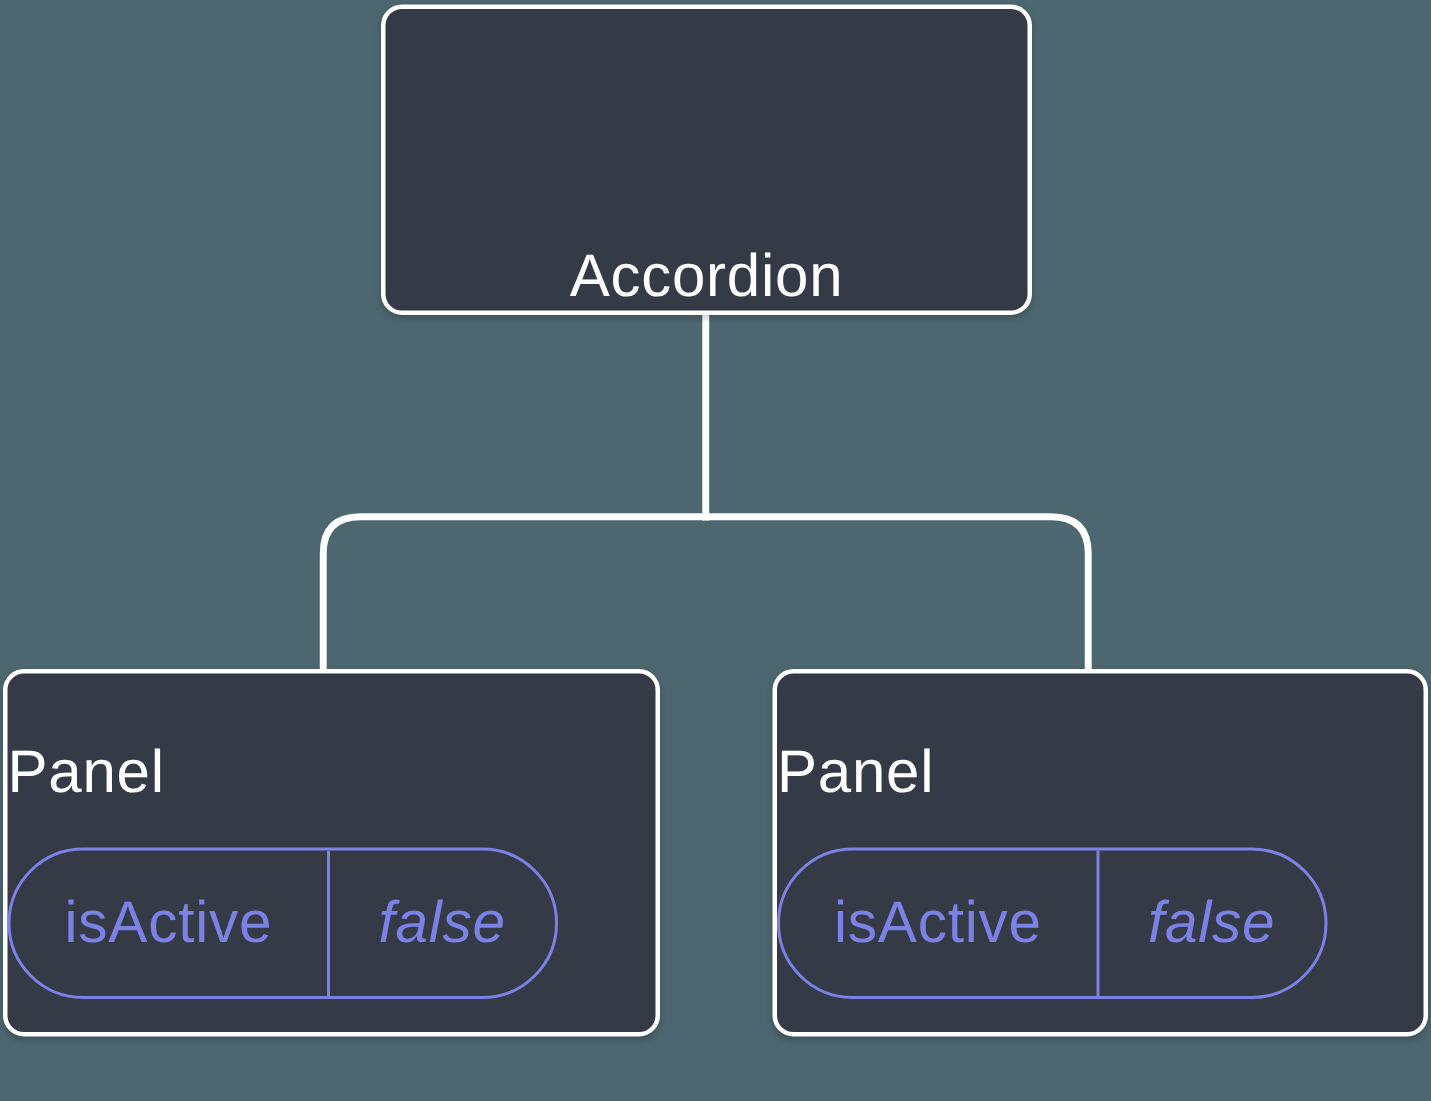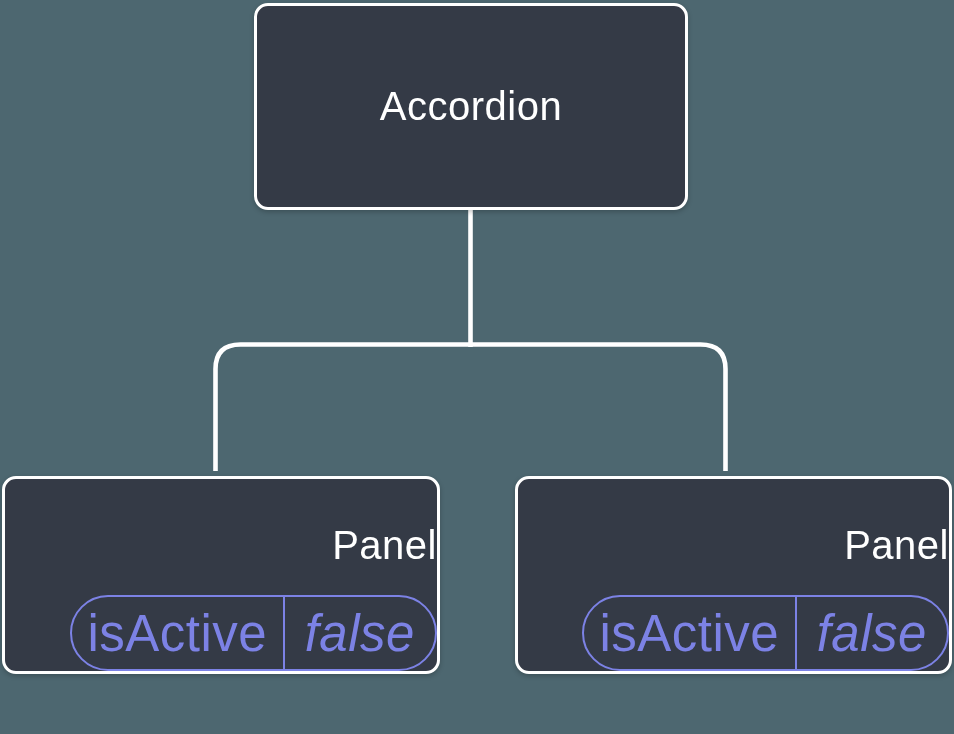--- a/index.html
+++ b/index.html
@@ -24,35 +24,35 @@
     position: absolute;
     background: #343A46;
     border: 3px solid #FFFFFF;
     border-radius: 14px;
     box-shadow: 0 2px 5px rgba(0,0,0,0.22);
   }
   .root-node {
     left: 254px; top: 3px;
     width: 434px; height: 207px;
     display: flex;
-    align-items: center;
+    align-items: flex-end;
     justify-content: center;
   }
   .node-label {
     color: #FFFFFF;
     font-size: 40px;
     font-weight: 500;
     letter-spacing: 0.5px;
   }
   .panel-node {
-    top: 476px;
-    height: 198px;
+    top: 446px;
+    height: 245px;
     display: flex;
     flex-direction: column;
-    align-items: flex-end;
+    align-items: flex-start;
   }
   .panel-left  { left: 2px;   width: 438px; }
   .panel-right { left: 515px; width: 437px; }
   .panel-title {
     margin-top: 46px;
     line-height: 40px;
     color: #FFFFFF;
     font-size: 40px;
     font-weight: 500;
     letter-spacing: 0.5px;
@@ -65,21 +65,21 @@
     border-radius: 51px;
     display: flex;
     align-items: stretch;
     overflow: hidden;
   }
   .pill-cell {
     display: flex;
     align-items: center;
     justify-content: center;
     color: #7C82E5;
-    font-size: 51px;
+    font-size: 39px;
     letter-spacing: 0.5px;
   }
   .pill-key   { flex: 0 0 58%; }
   .pill-value { flex: 1 1 auto; border-left: 2.5px solid #7C82E5; font-style: italic; }
 </style>
 </head>
 <body>
 
 <div class="canvas">
 

